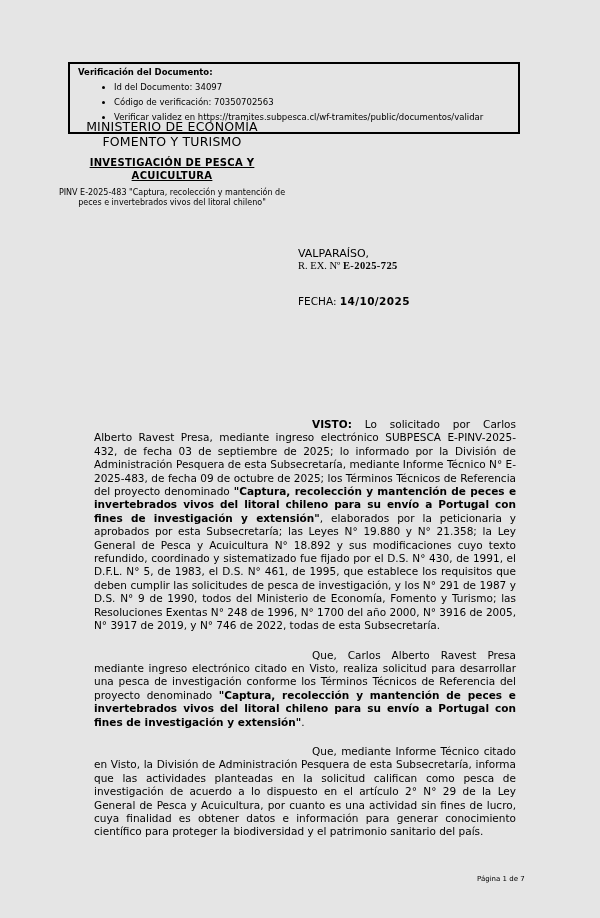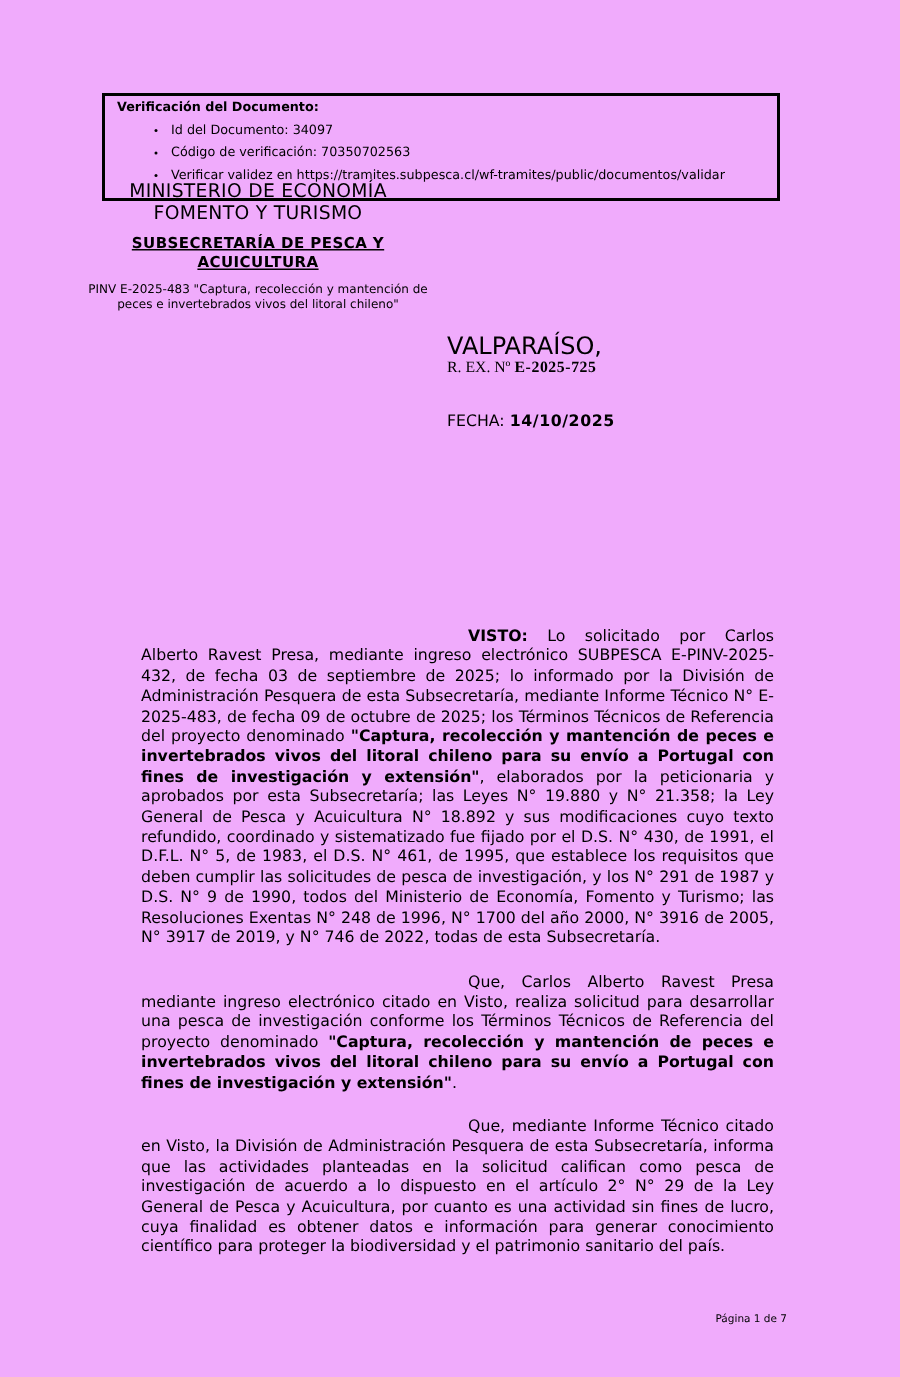--- a/index.html
+++ b/index.html
@@ -1,19 +1,19 @@
 <!DOCTYPE html>
 <html><head>
 <meta charset="utf-8">
 <style>
   html,body{margin:0;padding:0;background:#ffffff;}
   .page{
     position:relative;
     width:600px;height:918px;
-    background:#f0abfc;
+    background:#e5e5e5;
     color:#000;
     font-family:"DejaVu Sans","Liberation Sans",sans-serif;
     overflow:hidden;
   }
   
   .verify-box{
     position:absolute;left:68px;top:62px;width:452px;
     border:2px solid #000;
     padding:3px 6px 5px 8px;
     box-sizing:border-box;
@@ -26,21 +26,21 @@
   .ministry{font-size:12.5px;line-height:15px;letter-spacing:.2px;}
   .department{
     margin:7px auto 0;width:185px;
     font-size:10px;font-weight:bold;line-height:13px;
     text-decoration:underline;letter-spacing:.3px;
   }
   .project-ref{margin:6px auto 0;width:250px;font-size:8px;line-height:10px;}
   
   .subject-block{position:absolute;left:298px;top:221px;width:234px;}
   .subject{font-size:10.5px;line-height:13px;text-align:justify;}
-  .city{font-size:16px;}
+  .city{margin-top:26px;font-size:11px;}
   .res-line{font-size:10.5px;font-family:Liberation Serif, serif;}
   .res-line .bold{font-weight:bold;letter-spacing:.4px;}
   .date-line{margin-top:24px;font-size:10.5px;}
   .date-line .bold{font-weight:bold;letter-spacing:.4px;}
   
   .body-text{
     position:absolute;left:78px;top:402px;width:454px;
     font-size:10.5px;line-height:13.4px;text-align:justify;
   }
   .body-text p{margin:16px;}
@@ -65,21 +65,21 @@
       <li>Código de verificación: 70350702563</li>
       <li>Verificar validez en https://tramites.subpesca.cl/wf-tramites/public/documentos/validar</li>
     </ul>
   </div>
 
   <div class="letterhead">
     <div class="ministry">
       <div>MINISTERIO DE ECONOMÍA</div>
       <div>FOMENTO Y TURISMO</div>
     </div>
-    <div class="department">SUBSECRETARÍA DE PESCA Y ACUICULTURA</div>
+    <div class="department">INVESTIGACIÓN DE PESCA Y ACUICULTURA</div>
     <div class="project-ref">PINV E-2025-483 "Captura, recolección y mantención de peces e invertebrados vivos del litoral chileno"</div>
   </div>
 
   <div class="subject-block">
     <div class="city">VALPARAÍSO,</div>
     <div class="res-line"><span>R. EX. Nº </span><span class="bold">E-2025-725</span></div>
     <div class="date-line"><span>FECHA: </span><span class="bold">14/10/2025</span></div>
   </div>
 
   <div class="body-text">

